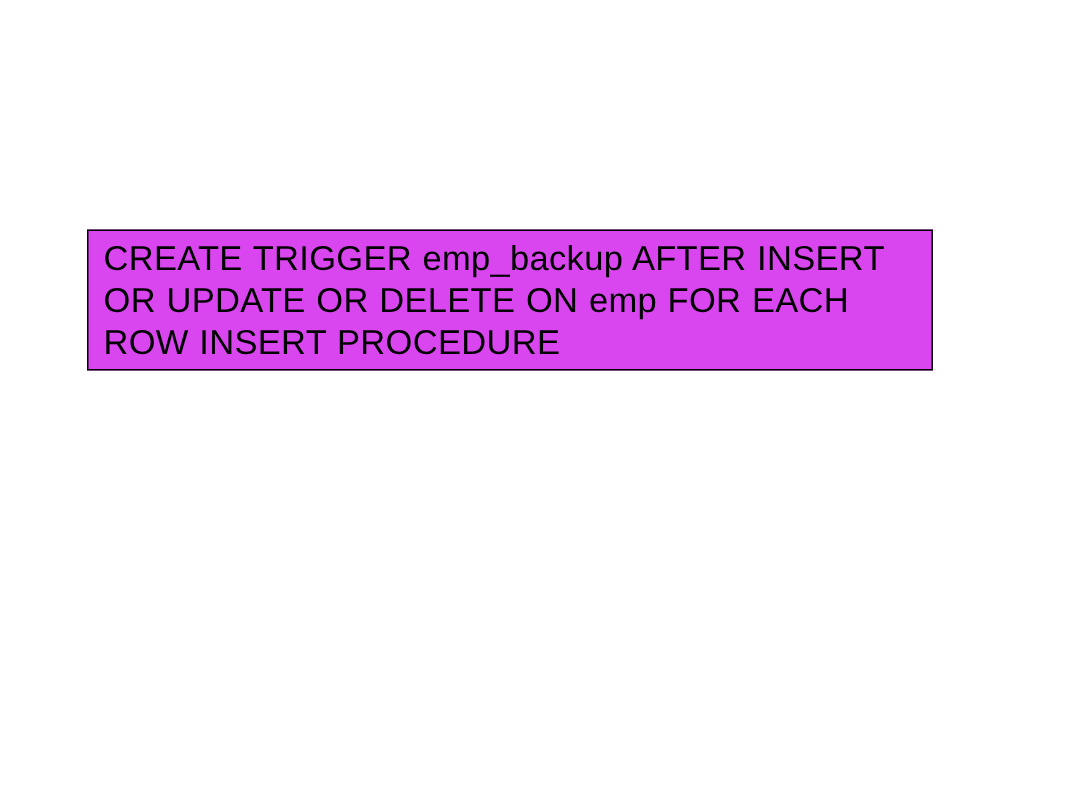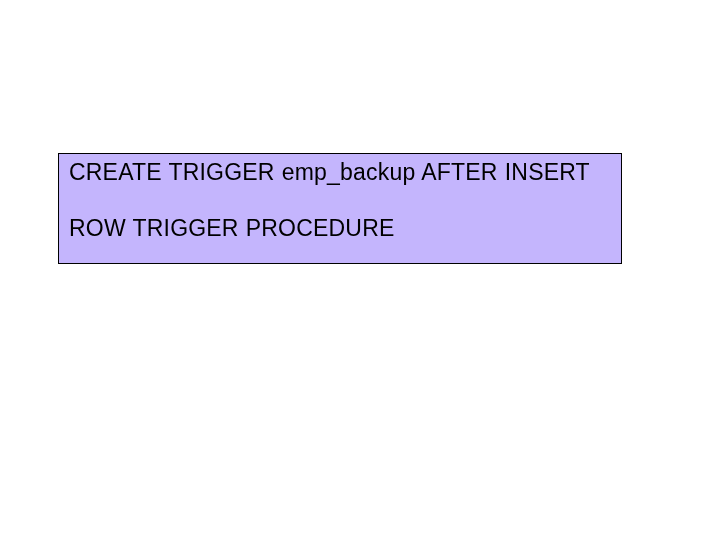--- a/index.html
+++ b/index.html
@@ -14,36 +14,36 @@
     position: relative;
     width: 720px;
     height: 540px;
   }
   .code-box {
     position: absolute;
     left: 58px;
     top: 153px;
     width: 564px;
     box-sizing: border-box;
-    background: #c4b5fd;
+    background: #d946ef;
     border: 1px solid #000000;
-    padding: 4px 10px 21px 10px;
+    padding: 4px 10px 4px 10px;
   }
   .code-text {
     font-size: 23px;
     line-height: 1.22;
     color: #000000;
     letter-spacing: 0.2px;
     word-spacing: 0.5px;
   }
 </style>
 </head>
 <body>
 
 <div class="slide">
   <div class="code-box">
     <div class="code-text">
       <span>CREATE TRIGGER emp_backup AFTER INSERT</span><br>
-      <br>
-      <span>ROW TRIGGER PROCEDURE</span><br>
+      <span>OR UPDATE OR DELETE ON emp FOR EACH</span><br>
+      <span>ROW INSERT PROCEDURE</span><br>
     </div>
   </div>
 </div>
 
 </body></html>

